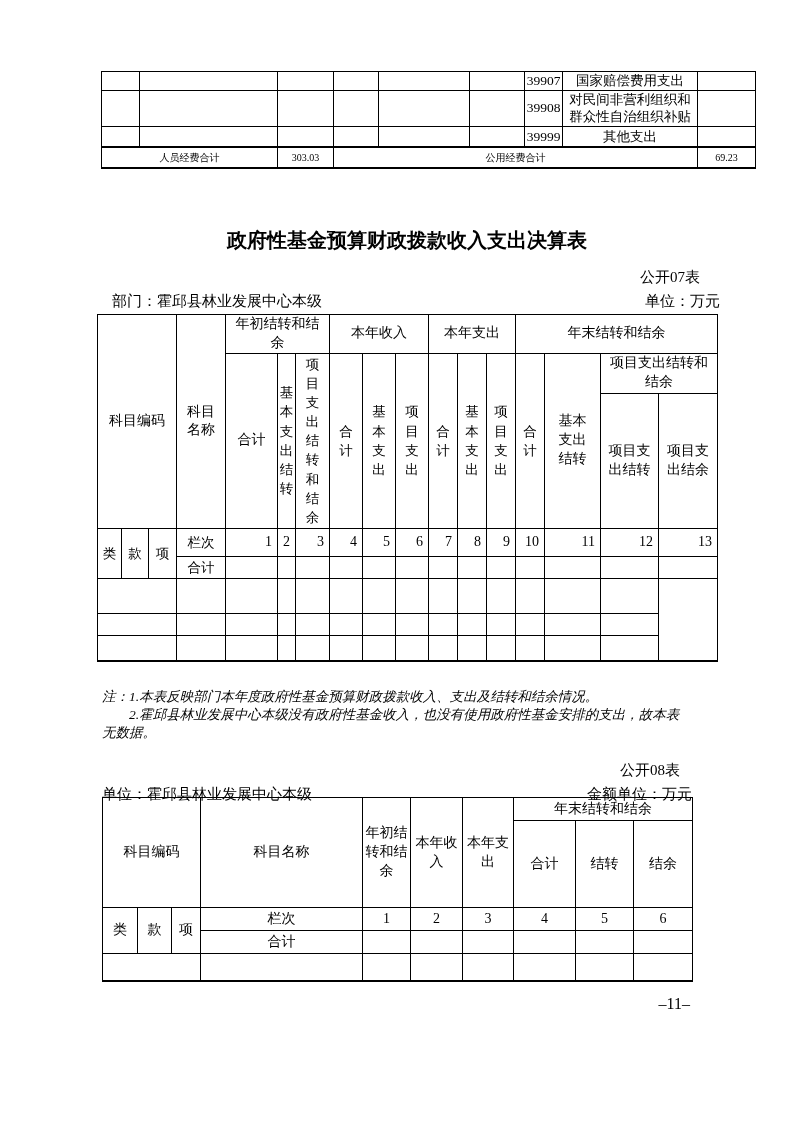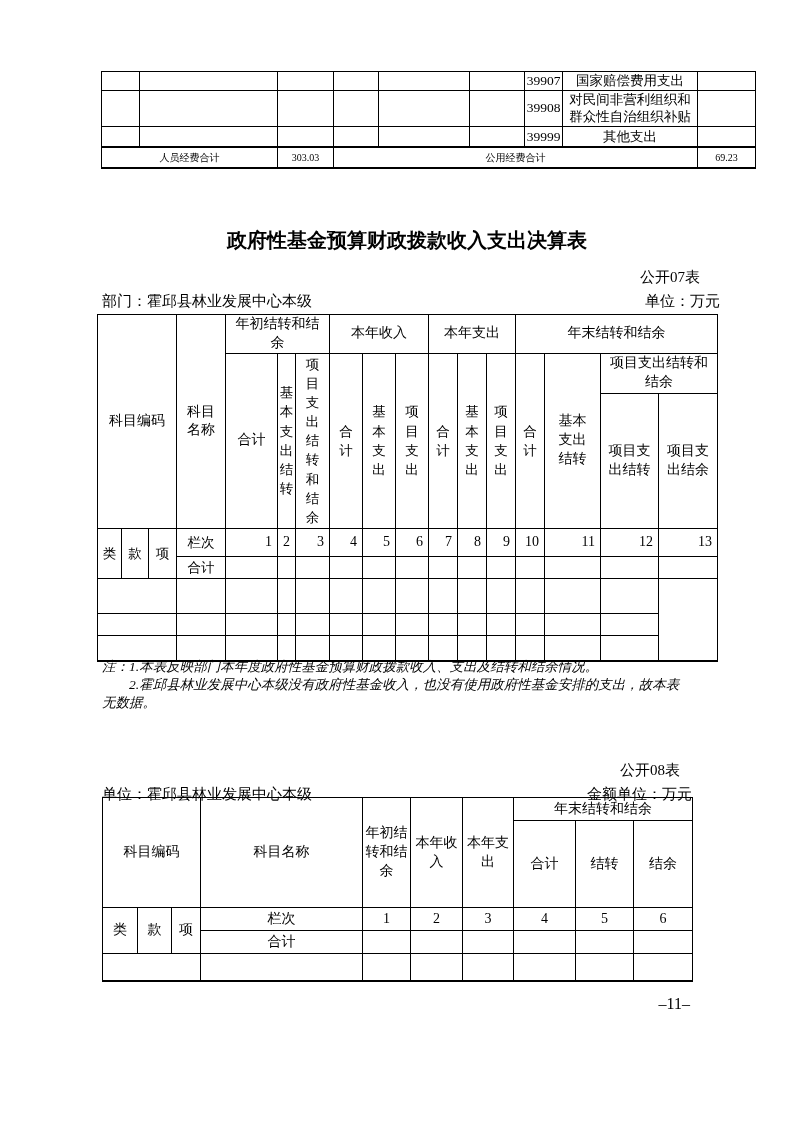--- a/index.html
+++ b/index.html
@@ -86,21 +86,21 @@
       <td>303.03</td>
       <td colspan="5">公用经费合计</td>
       <td>69.23</td>
     </tr>
   </tbody>
     </table>
 
 
   <div class="abs title" style="top:227px">政府性基金预算财政拨款收入支出决算表</div>
   <div class="abs lab" style="top:268px;right:93px">公开07表</div>
-  <div class="abs lab" style="left:102px;top:292px">部门：霍邱县林业发展中心本级</div>
+  <div class="abs lab" style="left:112px;top:292px">部门：霍邱县林业发展中心本级</div>
   <div class="abs lab" style="top:292px;right:73px">单位：万元</div>
 
   <table id="t07">
     <colgroup>
       <col style="width:24px">
         <col style="width:27px">
         <col style="width:28px">
       <col style="width:49px">
         <col style="width:52px">
         <col style="width:18px">
@@ -257,21 +257,21 @@
           <td></td>
           <td></td>
           <td></td>
           <td></td>
           <td></td>
           <td></td>
     </tr>
   </tbody>
     </table>
 
-  <div class="abs note italicnote" style="left:102px;top:658px;width:620px">注：1.本表反映部门本年度政府性基金预算财政拨款收入、支出及结转和结余情况。
+  <div class="abs note italicnote" style="left:102px;top:688px;width:620px">注：1.本表反映部门本年度政府性基金预算财政拨款收入、支出及结转和结余情况。
 　　2.霍邱县林业发展中心本级没有政府性基金收入，也没有使用政府性基金安排的支出，故本表
 无数据。</div>
 
   <div class="abs lab" style="top:761px;right:113px">公开08表</div>
   <div class="abs lab" style="left:102px;top:785px">单位：霍邱县林业发展中心本级</div>
   <div class="abs lab" style="top:785px;right:101px">金额单位：万元</div>
 
   <table id="t08">
     <colgroup>
       <col style="width:35px">

